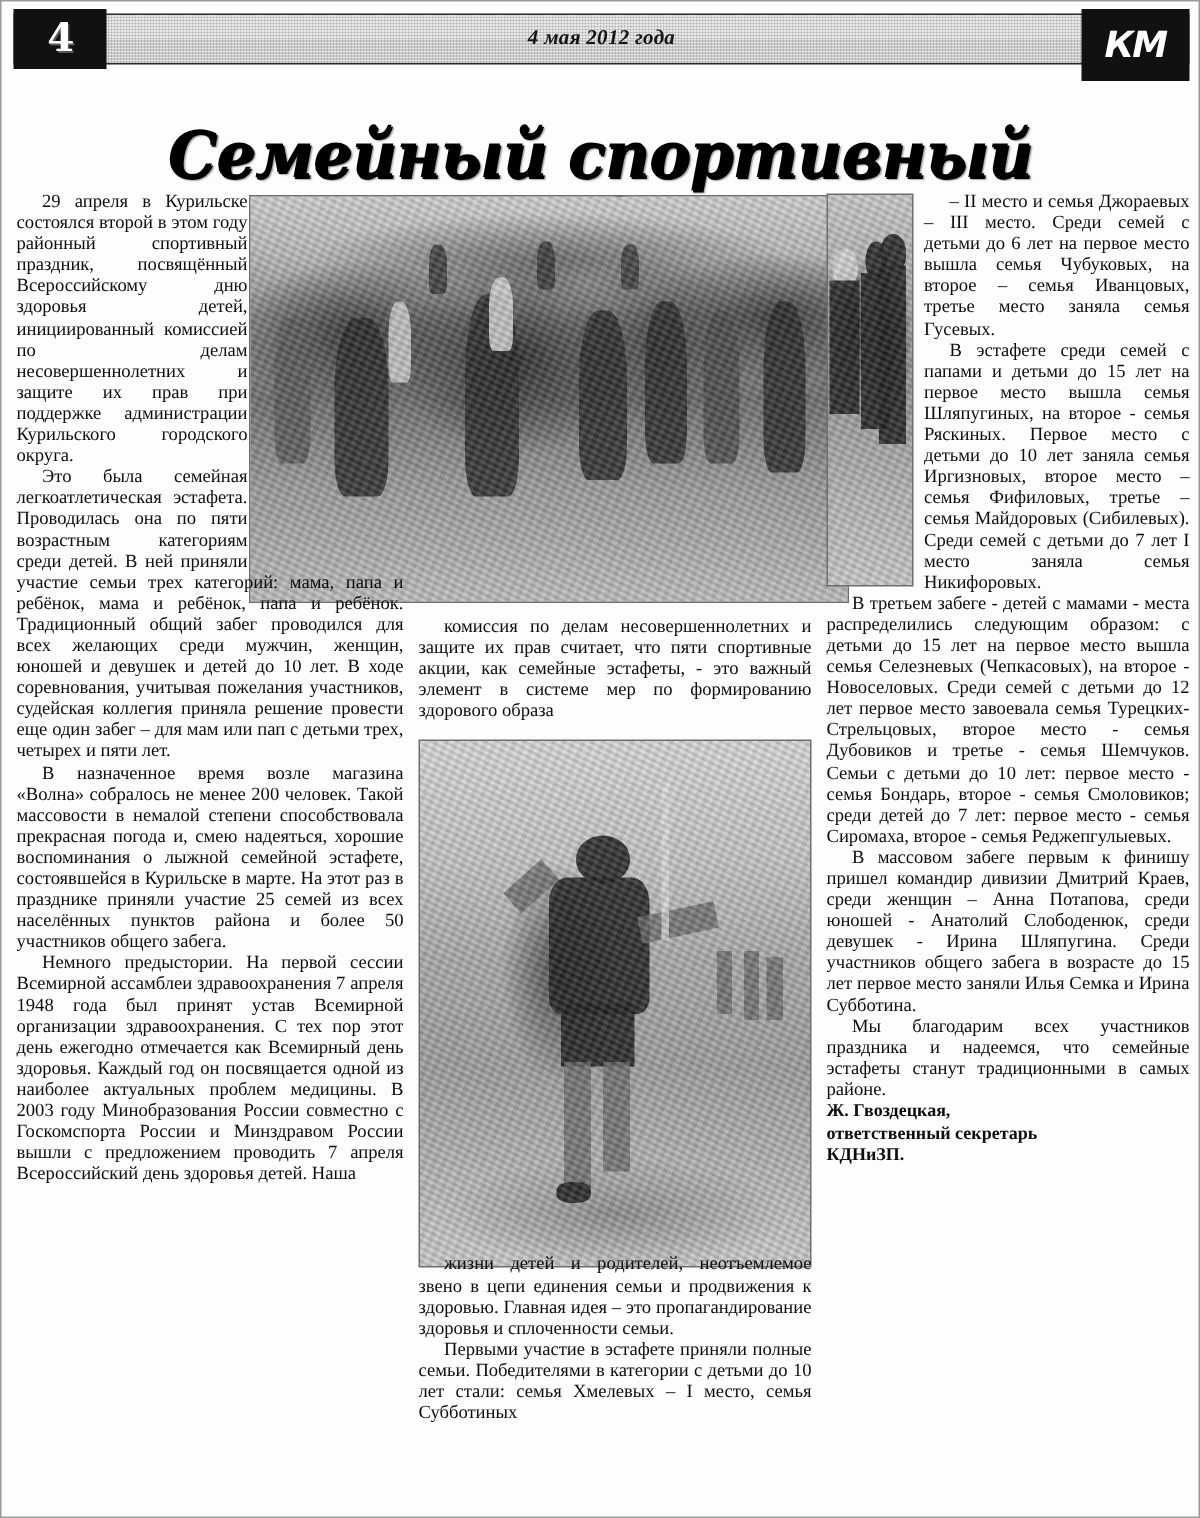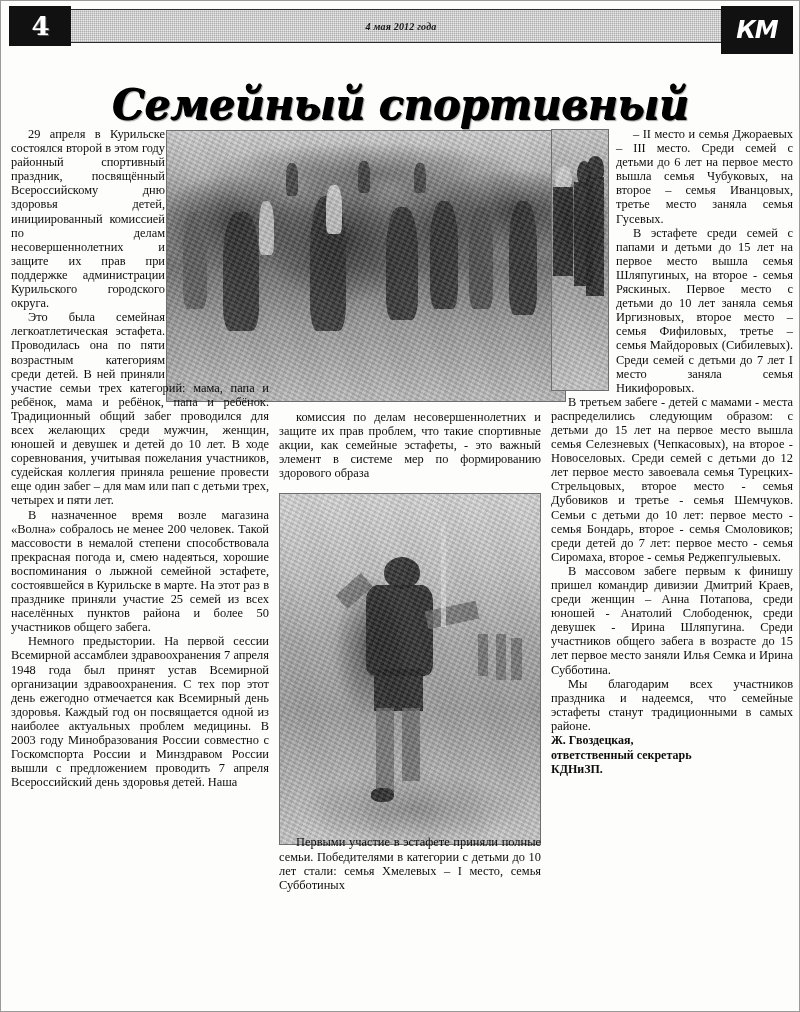--- a/index.html
+++ b/index.html
@@ -60,21 +60,21 @@
   .masthead-date {
     position: absolute;
     left: 0; right: 0; top: 0;
     height: 34px;
     display: flex;
     align-items: center;
     justify-content: center;
     font-family: "Liberation Serif", serif;
     font-style: italic;
     font-weight: 700;
-    font-size: 10px;
+    font-size: 14px;
     color: #141414;
     letter-spacing: 0.2px;
     text-align: right;
   }
   .brand-box {
     position: absolute;
     right: 0; top: -3px;
     width: 72px; height: 48px;
     background: #111;
     display: flex;
@@ -286,22 +286,23 @@
 
     <div class="col col1">
         <div style="float: right; width: 104px; height: 250px; shape-outside: margin-box;"></div>
       <p>29 апреля в Курильске состоялся второй в этом году районный спортивный праздник, посвящённый Всероссийскому дню здоровья детей, инициированный комиссией по делам несовершеннолетних и защите их прав при поддержке администрации Курильского городского округа.</p>
       <p>Это была семейная легкоатлетическая эстафета. Проводилась она по пяти возрастным категориям среди детей. В ней приняли участие семьи трех категорий: мама, папа и ребёнок, мама и ребёнок, папа и ребёнок. Традиционный общий забег проводился для всех желающих среди мужчин, женщин, юношей и девушек и детей до 10 лет. В ходе соревнования, учитывая пожелания участников, судейская коллегия приняла решение провести еще один забег – для мам или пап с детьми трех, четырех и пяти лет.</p>
       <p>В назначенное время возле магазина «Волна» собралось не менее 200 человек. Такой массовости в немалой степени способствовала прекрасная погода и, смею надеяться, хорошие воспоминания о лыжной семейной эстафете, состоявшейся в Курильске в марте. На этот раз в празднике приняли участие 25 семей из всех населённых пунктов района и более 50 участников общего забега.</p>
       <p>Немного предыстории. На первой сессии Всемирной ассамблеи здравоохранения 7 апреля 1948 года был принят устав Всемирной организации здравоохранения. С тех пор этот день ежегодно отмечается как Всемирный день здоровья. Каждый год он посвящается одной из наиболее актуальных проблем медицины. В 2003 году Минобразования России совместно с Госкомспорта России и Минздравом России вышли с предложением проводить 7 апреля Всероссийский день здоровья детей. Наша</p>
     </div>
 
     <div class="col col2" style="padding-top: 283px;">
-      <p>комиссия по делам несовершеннолетних и защите их прав проблем, что такие спортивные акции, как семейные эстафеты, - это важный элемент в системе мер по формированию здорового образа</p>
+      <p>комиссия по делам несовершеннолетних и защите их прав считает, что пяти спортивные акции, как семейные эстафеты, - это важный элемент в системе мер по формированию здорового образа</p>
       <div style="height: 355px;"></div>
+        <p>жизни детей и родителей, неотъемлемое звено в цепи единения семьи и продвижения к здоровью. Главная идея – это пропагандирование здоровья и сплоченности семьи.</p>
       <p>Первыми участие в эстафете приняли полные семьи. Победителями в категории с детьми до 10 лет стали: семья Хмелевых – I место, семья Субботиных</p>
     </div>
 
     <div class="col col3">
       <div class="photo float-photo float-photo-left" id="photo-strip">
         <div class="photo-figure light" style="left:6%;top:14%;width:30%;height:10%;border-radius:50%;"></div>
         <div class="photo-figure" style="left:2%;top:22%;width:36%;height:34%;"></div>
         <div class="photo-figure" style="left:44%;top:12%;width:26%;height:10%;border-radius:50%;"></div>
         <div class="photo-figure" style="left:40%;top:20%;width:34%;height:40%;"></div>
         <div class="photo-figure" style="left:62%;top:10%;width:30%;height:9%;border-radius:50% 50% 30% 30%;"></div>

